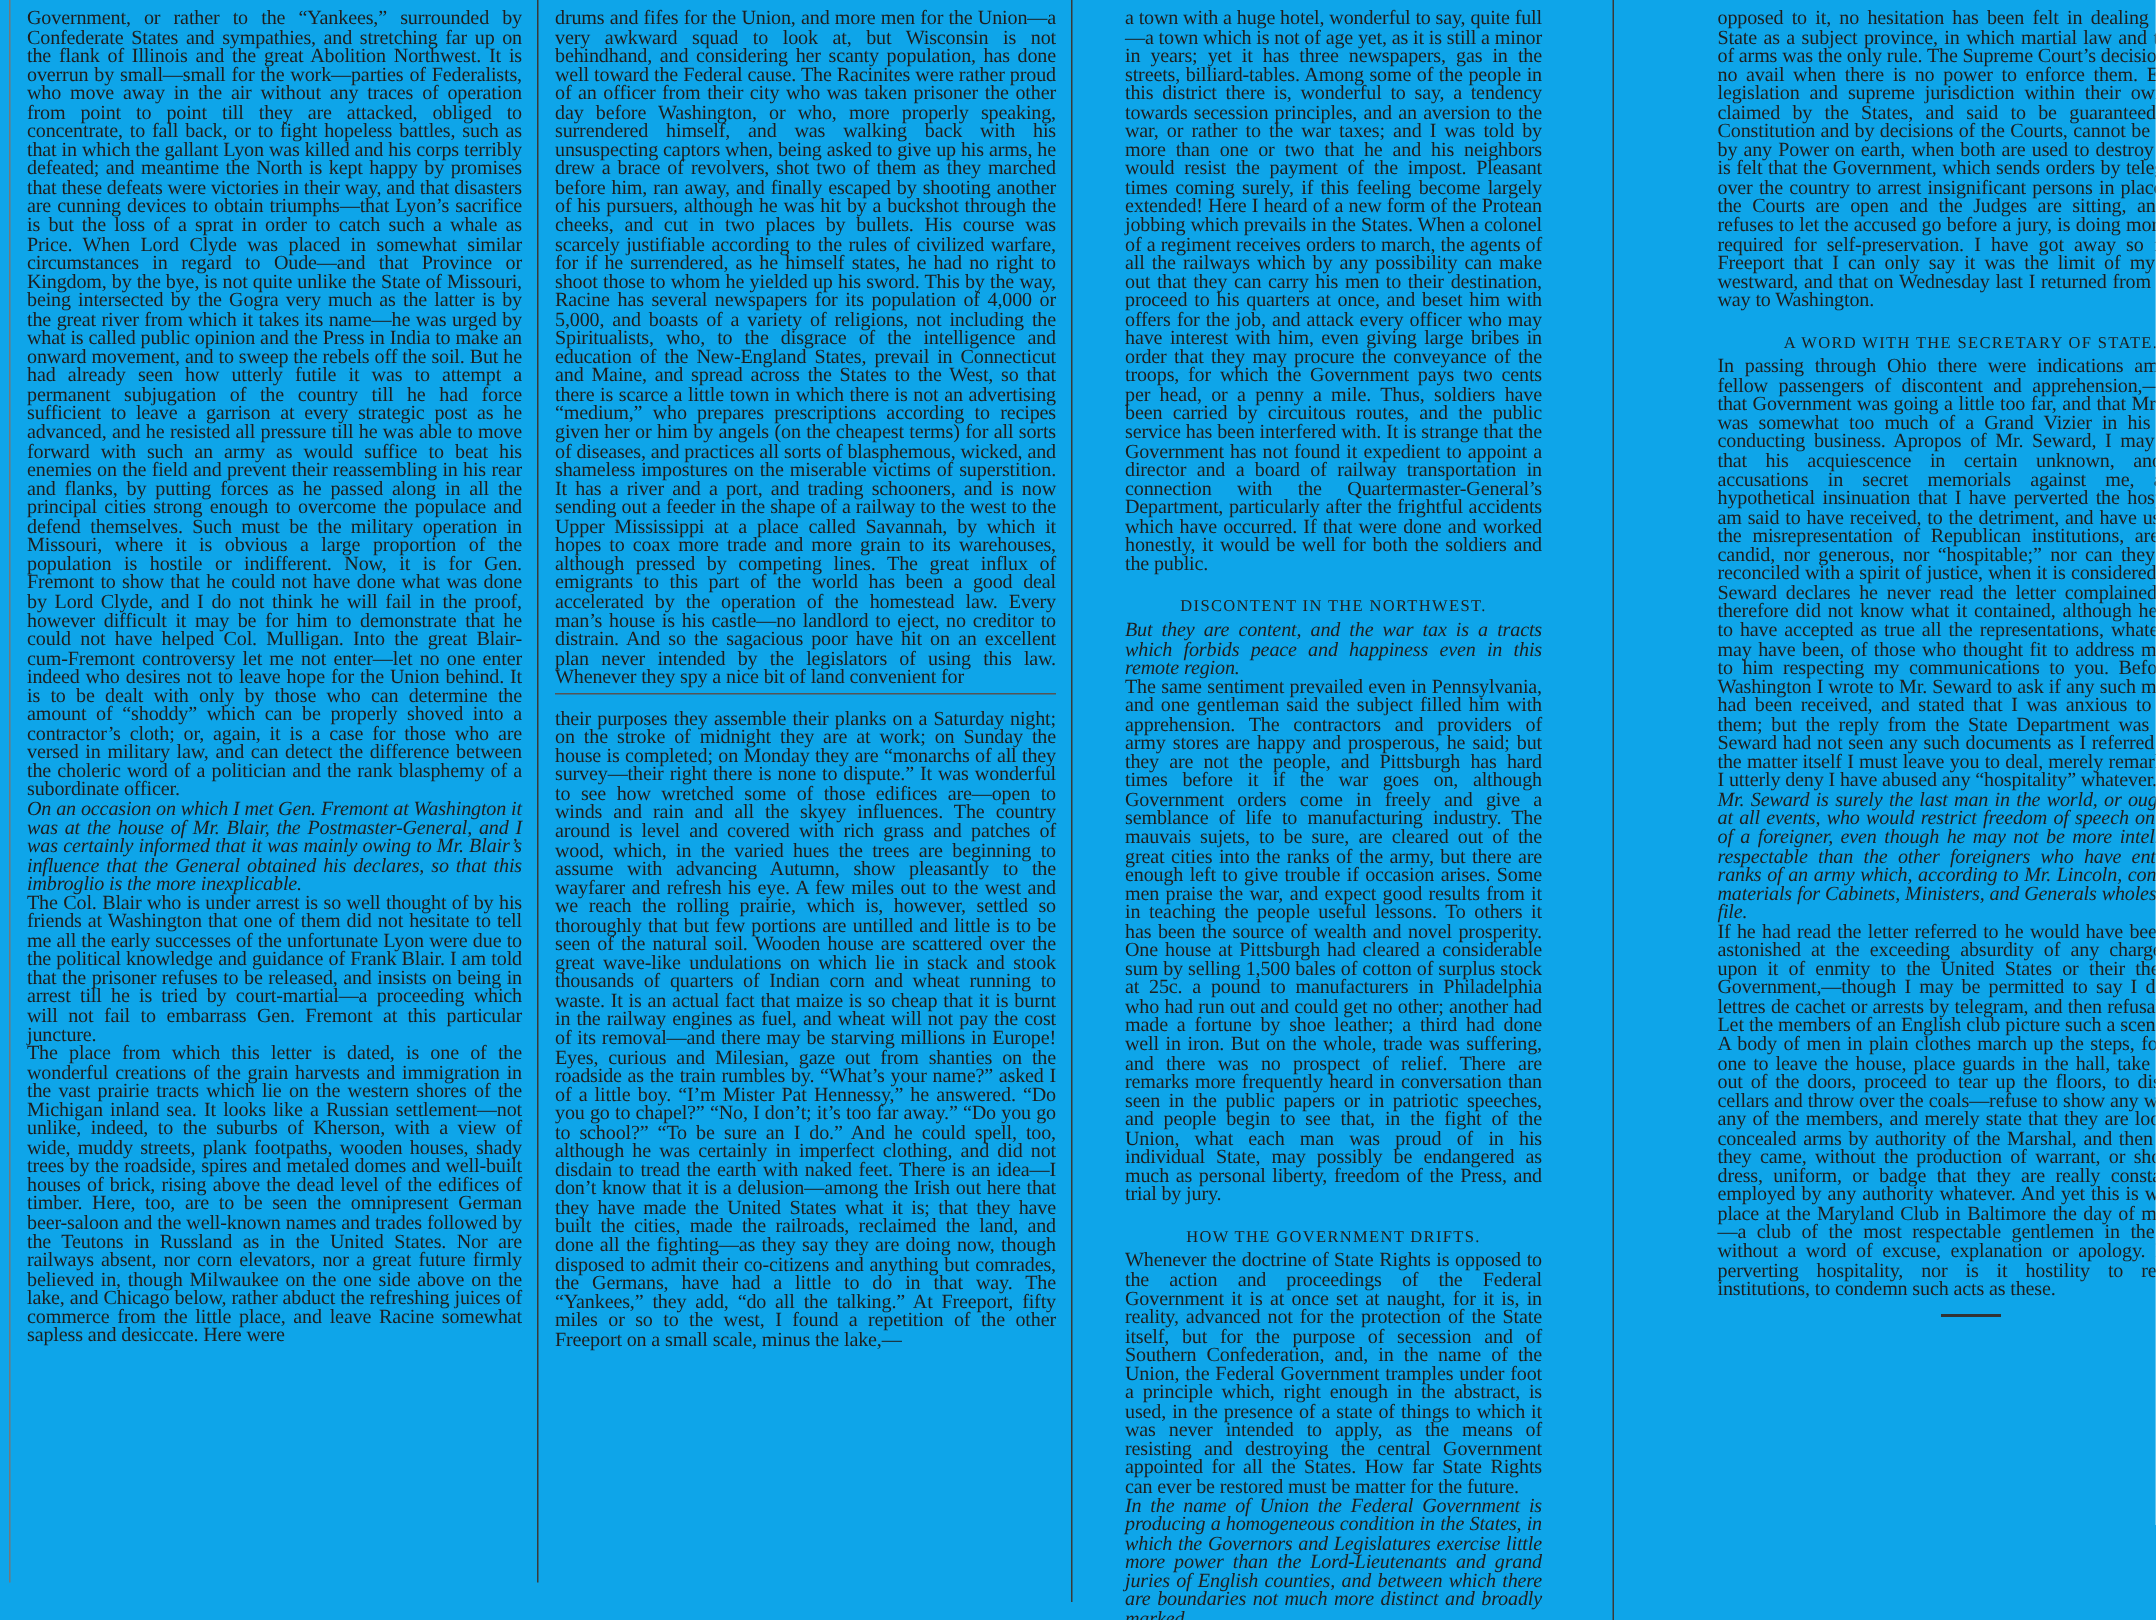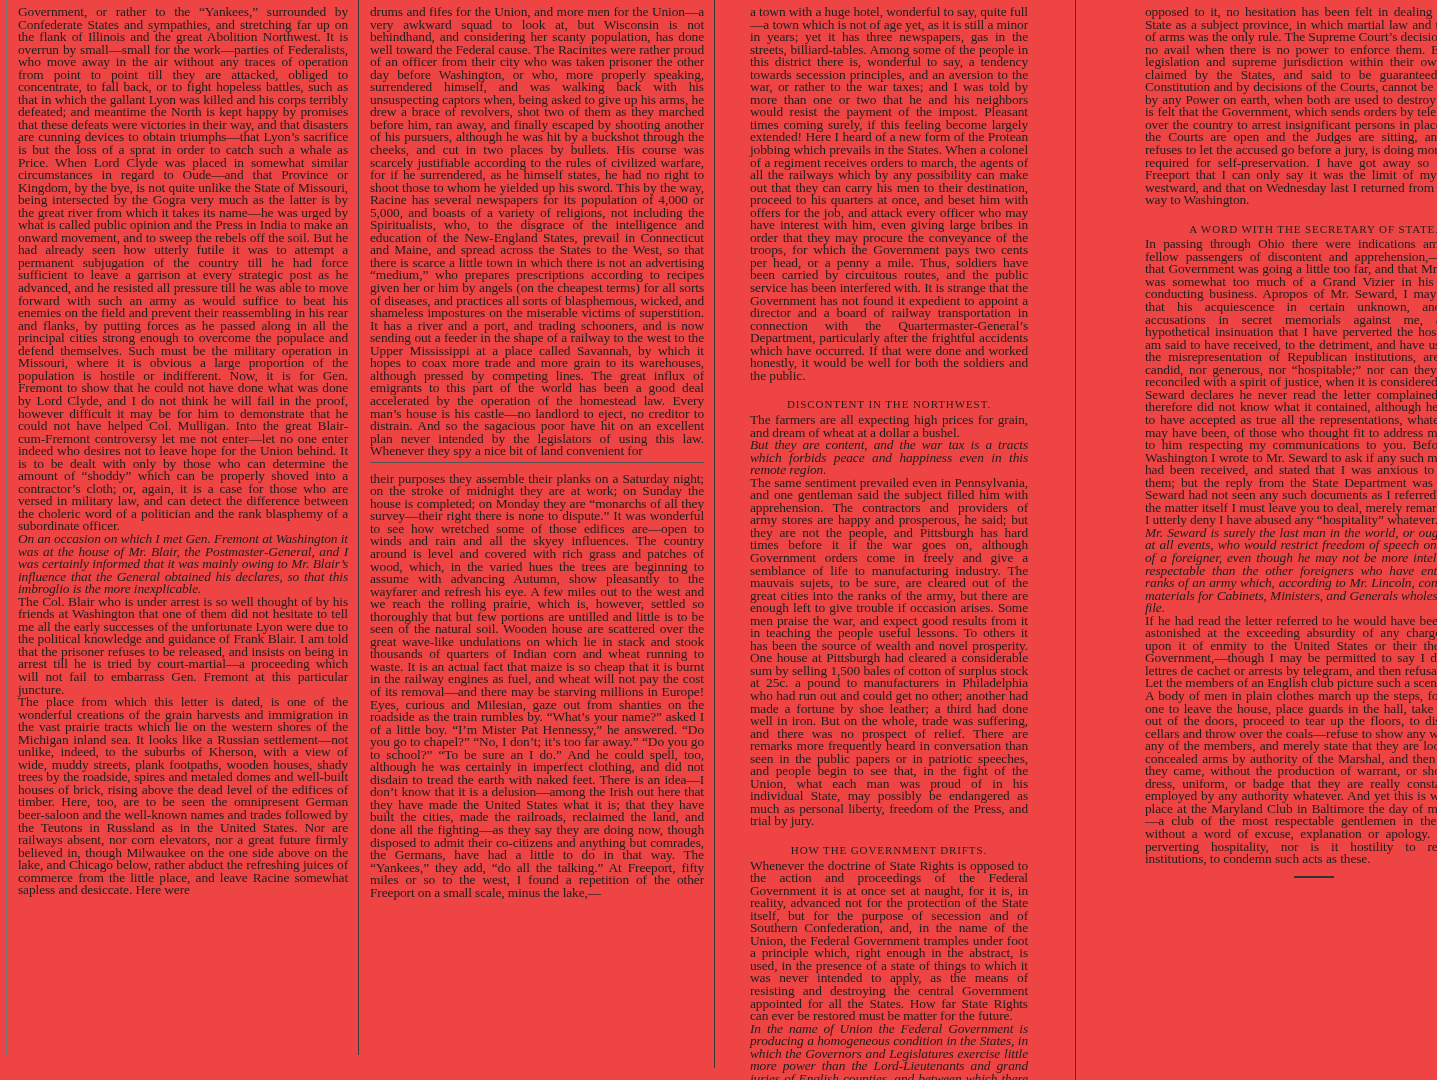--- a/index.html
+++ b/index.html
@@ -4,21 +4,21 @@
 <style>
   html, body { margin: 0; padding: 0; }
   body {
     width: 1437px; height: 1080px; overflow: hidden;
     background: #fbfbf9;
     font-family: "Liberation Serif", "DejaVu Serif", serif;
     color: #1e1e1e;
   }
   .page {
     position: relative; width: 1437px; height: 1080px;
-    background: #ef4444;
+    background: #0ea5e9;
   }
   .col {
     position: absolute; top: 0;
     box-sizing: border-box;
     padding: 6px 8px 0 10px;
     font-size: 13.4px; line-height: 12.55px;
     text-align: justify;
     hyphens: auto;
     letter-spacing: -0.1px;
   }
@@ -59,21 +59,20 @@
       <p>The place from which this letter is dated, is one of the wonderful creations of the grain harvests and immigration in the vast prairie tracts which lie on the western shores of the Michigan inland sea. It looks like a Russian settlement—not unlike, indeed, to the suburbs of Kherson, with a view of wide, muddy streets, plank footpaths, wooden houses, shady trees by the roadside, spires and metaled domes and well-built houses of brick, rising above the dead level of the edifices of timber. Here, too, are to be seen the omnipresent German beer-saloon and the well-known names and trades followed by the Teutons in Russland as in the United States. Nor are railways absent, nor corn elevators, nor a great future firmly believed in, though Milwaukee on the one side above on the lake, and Chicago below, rather abduct the refreshing juices of commerce from the little place, and leave Racine somewhat sapless and desiccate. Here were</p>
     </div>
   <div class="col" id="c2">
       <p>drums and fifes for the Union, and more men for the Union—a very awkward squad to look at, but Wisconsin is not behindhand, and considering her scanty population, has done well toward the Federal cause. The Racinites were rather proud of an officer from their city who was taken prisoner the other day before Washington, or who, more properly speaking, surrendered himself, and was walking back with his unsuspecting captors when, being asked to give up his arms, he drew a brace of revolvers, shot two of them as they marched before him, ran away, and finally escaped by shooting another of his pursuers, although he was hit by a buckshot through the cheeks, and cut in two places by bullets. His course was scarcely justifiable according to the rules of civilized warfare, for if he surrendered, as he himself states, he had no right to shoot those to whom he yielded up his sword. This by the way, Racine has several newspapers for its population of 4,000 or 5,000, and boasts of a variety of religions, not including the Spiritualists, who, to the disgrace of the intelligence and education of the New-England States, prevail in Connecticut and Maine, and spread across the States to the West, so that there is scarce a little town in which there is not an advertising “medium,” who prepares prescriptions according to recipes given her or him by angels (on the cheapest terms) for all sorts of diseases, and practices all sorts of blasphemous, wicked, and shameless impostures on the miserable victims of superstition. It has a river and a port, and trading schooners, and is now sending out a feeder in the shape of a railway to the west to the Upper Mississippi at a place called Savannah, by which it hopes to coax more trade and more grain to its warehouses, although pressed by competing lines. The great influx of emigrants to this part of the world has been a good deal accelerated by the operation of the homestead law. Every man’s house is his castle—no landlord to eject, no creditor to distrain. And so the sagacious poor have hit on an excellent plan never intended by the legislators of using this law. Whenever they spy a nice bit of land convenient for</p>
       <div class="split"></div>
       <p>their purposes they assemble their planks on a Saturday night; on the stroke of midnight they are at work; on Sunday the house is completed; on Monday they are “monarchs of all they survey—their right there is none to dispute.” It was wonderful to see how wretched some of those edifices are—open to winds and rain and all the skyey influences. The country around is level and covered with rich grass and patches of wood, which, in the varied hues the trees are beginning to assume with advancing Autumn, show pleasantly to the wayfarer and refresh his eye. A few miles out to the west and we reach the rolling prairie, which is, however, settled so thoroughly that but few portions are untilled and little is to be seen of the natural soil. Wooden house are scattered over the great wave-like undulations on which lie in stack and stook thousands of quarters of Indian corn and wheat running to waste. It is an actual fact that maize is so cheap that it is burnt in the railway engines as fuel, and wheat will not pay the cost of its removal—and there may be starving millions in Europe! Eyes, curious and Milesian, gaze out from shanties on the roadside as the train rumbles by. “What’s your name?” asked I of a little boy. “I’m Mister Pat Hennessy,” he answered. “Do you go to chapel?” “No, I don’t; it’s too far away.” “Do you go to school?” “To be sure an I do.” And he could spell, too, although he was certainly in imperfect clothing, and did not disdain to tread the earth with naked feet. There is an idea—I don’t know that it is a delusion—among the Irish out here that they have made the United States what it is; that they have built the cities, made the railroads, reclaimed the land, and done all the fighting—as they say they are doing now, though disposed to admit their co-citizens and anything but comrades, the Germans, have had a little to do in that way. The “Yankees,” they add, “do all the talking.” At Freeport, fifty miles or so to the west, I found a repetition of the other Freeport on a small scale, minus the lake,—</p>
     </div>
   <div class="col" id="c3">
       <p>a town with a huge hotel, wonderful to say, quite full—a town which is not of age yet, as it is still a minor in years; yet it has three newspapers, gas in the streets, billiard-tables. Among some of the people in this district there is, wonderful to say, a tendency towards secession principles, and an aversion to the war, or rather to the war taxes; and I was told by more than one or two that he and his neighbors would resist the payment of the impost. Pleasant times coming surely, if this feeling become largely extended! Here I heard of a new form of the Protean jobbing which prevails in the States. When a colonel of a regiment receives orders to march, the agents of all the railways which by any possibility can make out that they can carry his men to their destination, proceed to his quarters at once, and beset him with offers for the job, and attack every officer who may have interest with him, even giving large bribes in order that they may procure the conveyance of the troops, for which the Government pays two cents per head, or a penny a mile. Thus, soldiers have been carried by circuitous routes, and the public service has been interfered with. It is strange that the Government has not found it expedient to appoint a director and a board of railway transportation in connection with the Quartermaster-General’s Department, particularly after the frightful accidents which have occurred. If that were done and worked honestly, it would be well for both the soldiers and the public.</p>
       <div class="head">Discontent in the Northwest.</div>
-      <p>The farmers are all expecting high prices for grain, and dream of wheat at a dollar a bushel.</p>
       <p style="font-style: italic;">But they are content, and the war tax is a tracts which forbids peace and happiness even in this remote region.</p>
       <p>The same sentiment prevailed even in Pennsylvania, and one gentleman said the subject filled him with apprehension. The contractors and providers of army stores are happy and prosperous, he said; but they are not the people, and Pittsburgh has hard times before it if the war goes on, although Government orders come in freely and give a semblance of life to manufacturing industry. The mauvais sujets, to be sure, are cleared out of the great cities into the ranks of the army, but there are enough left to give trouble if occasion arises. Some men praise the war, and expect good results from it in teaching the people useful lessons. To others it has been the source of wealth and novel prosperity. One house at Pittsburgh had cleared a considerable sum by selling 1,500 bales of cotton of surplus stock at 25c. a pound to manufacturers in Philadelphia who had run out and could get no other; another had made a fortune by shoe leather; a third had done well in iron. But on the whole, trade was suffering, and there was no prospect of relief. There are remarks more frequently heard in conversation than seen in the public papers or in patriotic speeches, and people begin to see that, in the fight of the Union, what each man was proud of in his individual State, may possibly be endangered as much as personal liberty, freedom of the Press, and trial by jury.</p>
       <div class="head">How the Government Drifts.</div>
       <p>Whenever the doctrine of State Rights is opposed to the action and proceedings of the Federal Government it is at once set at naught, for it is, in reality, advanced not for the protection of the State itself, but for the purpose of secession and of Southern Confederation, and, in the name of the Union, the Federal Government tramples under foot a principle which, right enough in the abstract, is used, in the presence of a state of things to which it was never intended to apply, as the means of resisting and destroying the central Government appointed for all the States. How far State Rights can ever be restored must be matter for the future.</p>
       <p style="font-style: italic;">In the name of Union the Federal Government is producing a homogeneous condition in the States, in which the Governors and Legislatures exercise little more power than the Lord-Lieutenants and grand juries of English counties, and between which there are boundaries not much more distinct and broadly marked.</p>
       <p>Wherever the internal polity of a State in which the Federal Connecticut had power was</p>
     </div>
   <div class="col" id="c4">
       <p>opposed to it, no hesitation has been felt in dealing with the State as a subject province, in which martial law and the force of arms was the only rule. The Supreme Court’s decisions are of no avail when there is no power to enforce them. Exclusive legislation and supreme jurisdiction within their own limits, claimed by the States, and said to be guaranteed by the Constitution and by decisions of the Courts, cannot be admitted by any Power on earth, when both are used to destroy it; but it is felt that the Government, which sends orders by telegraph all over the country to arrest insignificant persons in places where the Courts are open and the Judges are sitting, and which refuses to let the accused go before a jury, is doing more than is required for self-preservation. I have got away so far from Freeport that I can only say it was the limit of my journey westward, and that on Wednesday last I returned from it on my way to Washington.</p>
       <div class="head">A Word with the Secretary of State.</div>

